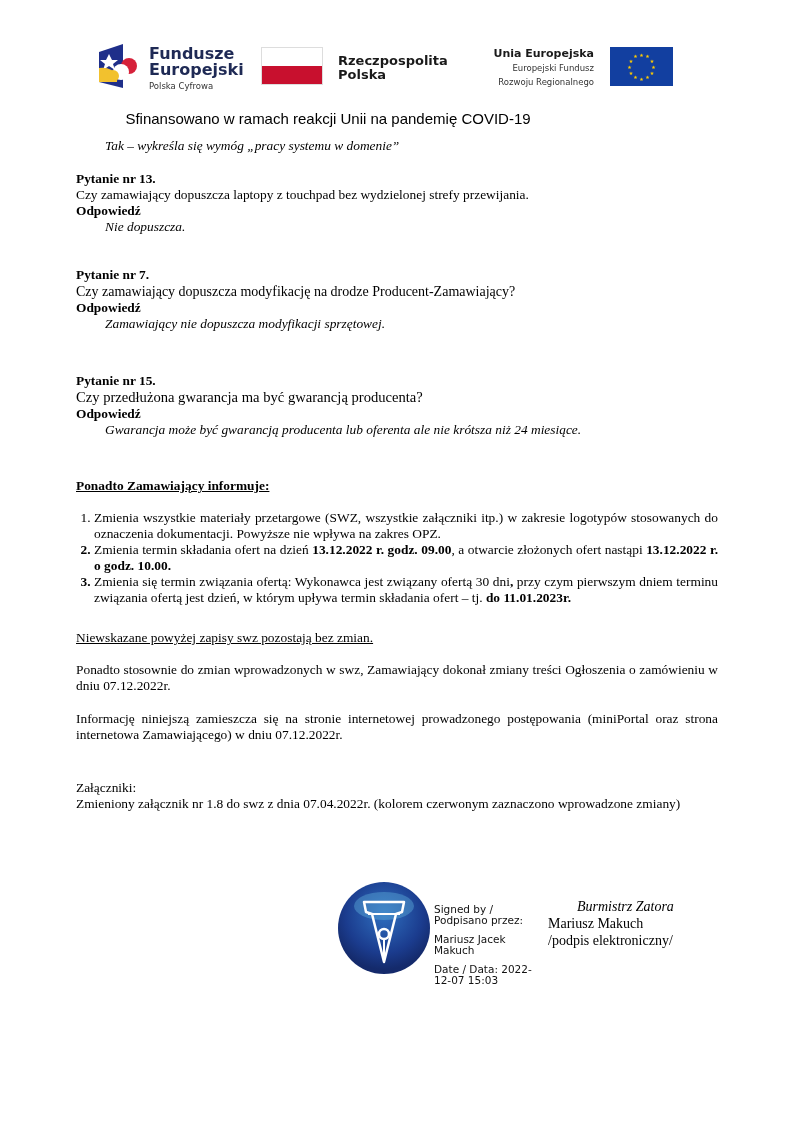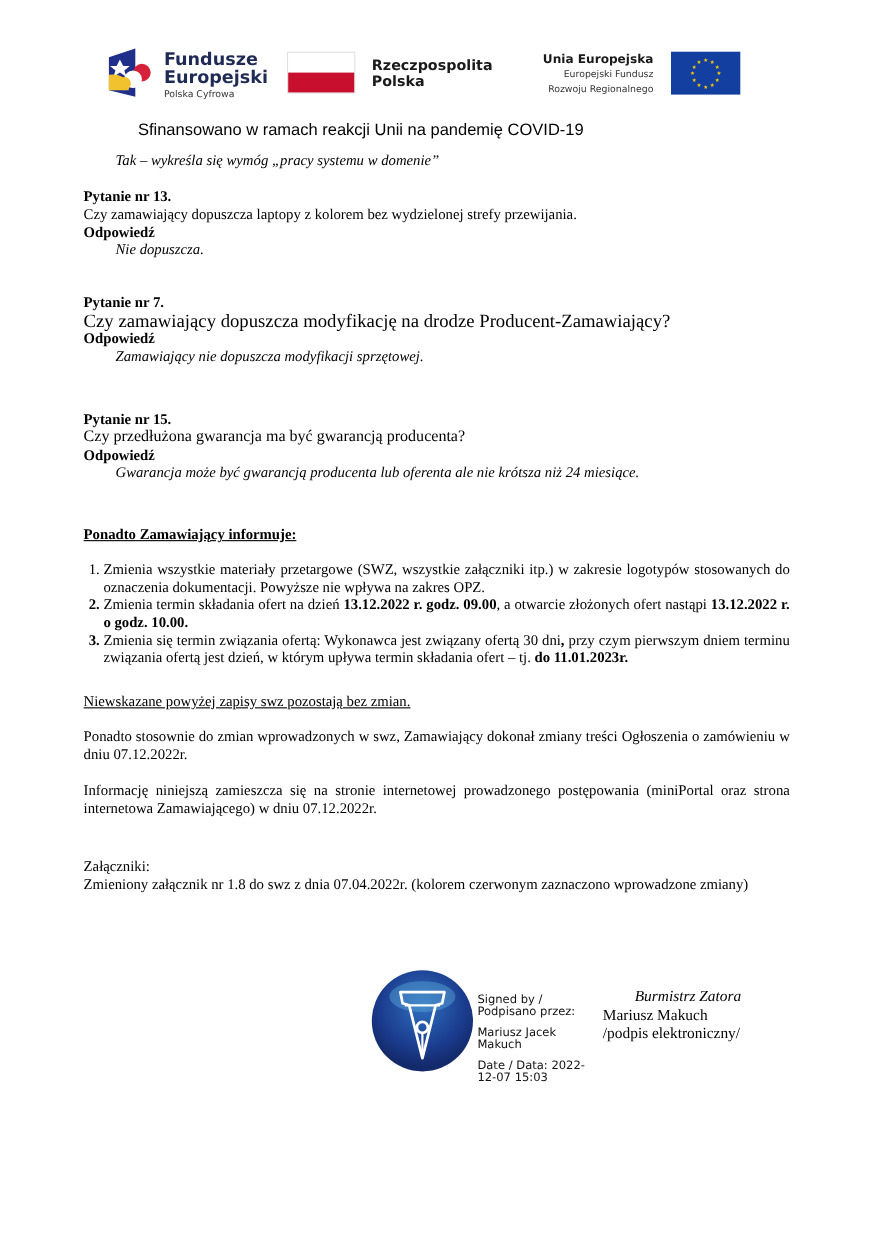--- a/index.html
+++ b/index.html
@@ -84,28 +84,28 @@
     </g>
   </svg>
 </div>
 
 <div class="abs funded sans">Sfinansowano w ramach reakcji Unii na pandemię COVID-19</div>
 
 <div class="abs content serif it" style="top:138px;">Tak – wykreśla się wymóg „pracy systemu w domenie”</div>
 
 <div class="abs content serif" style="top:171px;">
   <div class="b">Pytanie nr 13.</div>
-  <div>Czy zamawiający dopuszcza laptopy z kolorem bez wydzielonej strefy przewijania.</div>
+  <div>Czy zamawiający dopuszcza laptopy z touchpad bez wydzielonej strefy przewijania.</div>
   <div class="b">Odpowiedź</div>
   <div class="it">Nie dopuszcza.</div>
 </div>
 
 <div class="abs content serif" style="top:267px;">
   <div class="b">Pytanie nr 7.</div>
-  <div style="font-size:17px;line-height:17px;">Czy zamawiający dopuszcza modyfikację na drodze Producent-Zamawiający?</div>
+  <div style="font-size:14px;line-height:17px;">Czy zamawiający dopuszcza modyfikację na drodze Producent-Zamawiający?</div>
   <div class="b">Odpowiedź</div>
   <div class="it">Zamawiający nie dopuszcza modyfikacji sprzętowej.</div>
 </div>
 
 <div class="abs content serif" style="top:373px;">
   <div class="b">Pytanie nr 15.</div>
   <div style="font-size:14.6px;line-height:17px;">Czy przedłużona gwarancja ma być gwarancją producenta?</div>
   <div class="b">Odpowiedź</div>
   <div class="it">Gwarancja może być gwarancją producenta lub oferenta ale nie krótsza niż 24 miesiące.</div>
 </div>

